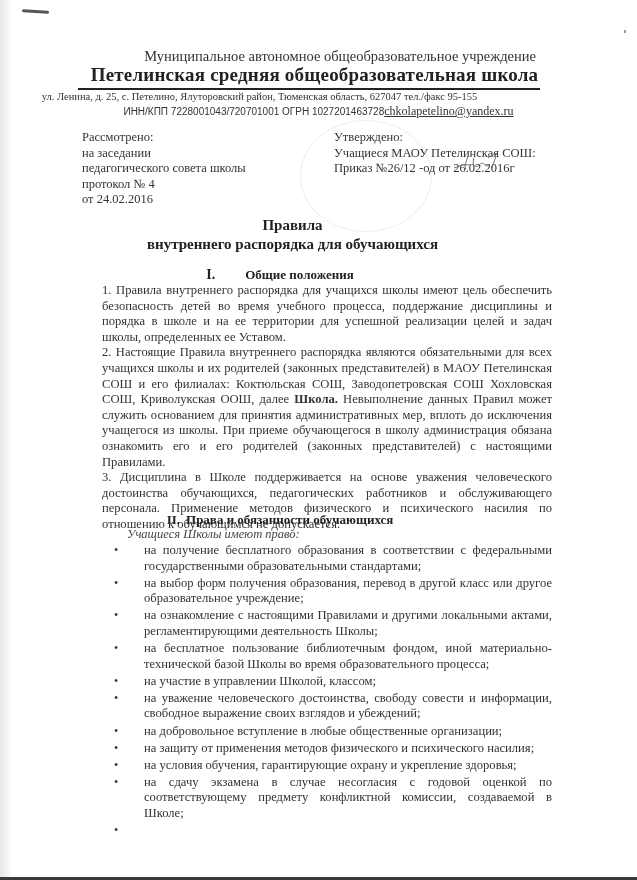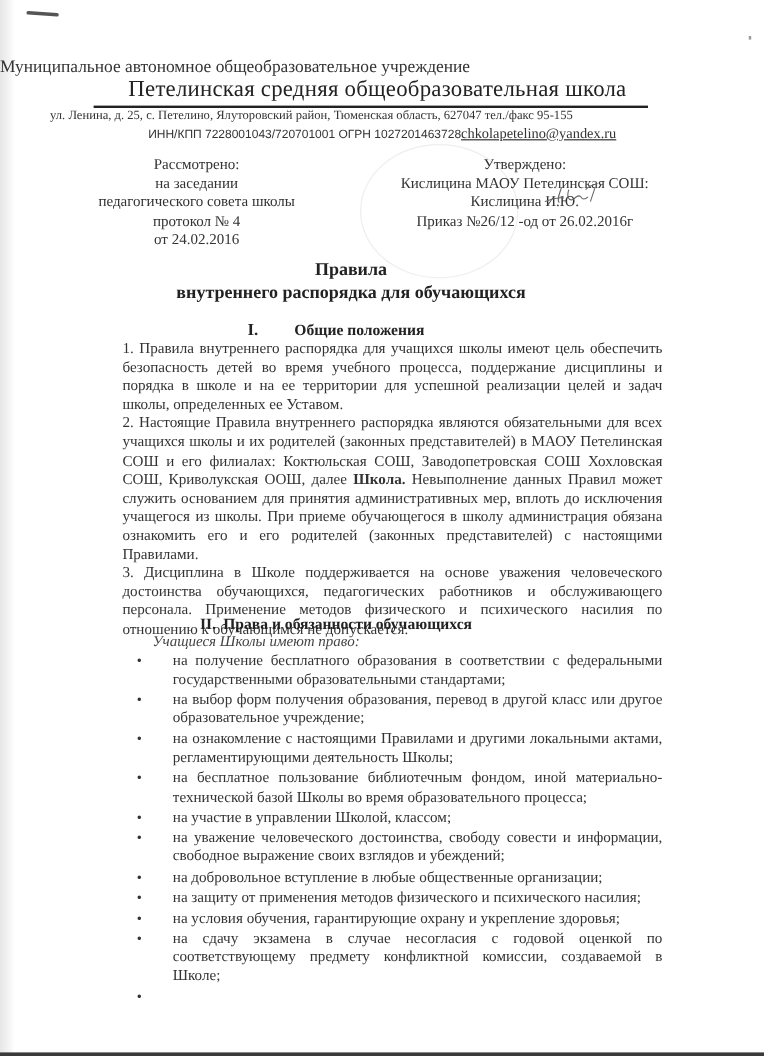--- a/index.html
+++ b/index.html
@@ -25,26 +25,26 @@
     }
     .scan-mark {
       position: absolute; left: 22px; top: 10px; width: 27px; height: 3px;
       background: #555; transform: rotate(4deg); border-radius: 2px;
     }
     .right-speck {
       position: absolute; left: 624px; top: 30px; width: 2px; height: 3px; background: #999;
     }
 
     .header-org {
-      position: absolute; top: 48px; left: 0; width: 536px; text-align: left;
+      position: absolute; top: 48px; left: 0; width: 536px; text-align: right;
       font-size: 14.5px; color: #333;
     }
     .header-school {
       position: absolute; top: 64px; left: 0; width: 629px; text-align: center;
-      font-size: 19px; font-weight: normal; color: #222;
+      font-size: 19px; font-weight: bold; color: #222;
       letter-spacing: 0.2px;
     }
     .header-rule {
       position: absolute; top: 88px; left: 78px; width: 462px; height: 1.5px; background: #222;
     }
     .header-address {
       position: absolute; top: 91px; left: 0; width: 519px; text-align: center;
       font-size: 10.5px; color: #333;
     }
     .header-ids {
@@ -56,21 +56,21 @@
       font-family: "Liberation Serif", "DejaVu Serif", serif;
       font-size: 12px; text-decoration: underline;
     }
 
     .approval-left {
       position: absolute; top: 130px; left: 82px; font-size: 12.5px; line-height: 15.5px; color: #333;
     }
     .approval-right {
       position: absolute; top: 130px; left: 334px; font-size: 12.5px; line-height: 15.5px; color: #333;
     }
-    .approval-left div, .approval-right div { white-space: nowrap; text-align: center; }
+    .approval-left div, .approval-right div { white-space: nowrap; }
     .signature {
       position: absolute; top: 152px; left: 452px; width: 48px; height: 20px;
     }
     .stamp {
       position: absolute; top: 120px; left: 300px; width: 130px; height: 110px;
       border: 1px solid rgba(160,160,160,0.18); border-radius: 50%;
     }
 
     .doc-title {
       position: absolute; top: 216px; left: 0; width: 585px; text-align: center;
@@ -123,22 +123,21 @@
 
 <div class="approval-left">
   <div>Рассмотрено:</div>
   <div>на заседании</div>
   <div>педагогического совета школы</div>
   <div>протокол № 4</div>
   <div>от 24.02.2016</div>
 </div>
 <div class="approval-right">
   <div>Утверждено:</div>
-  <div>Кислицина  МАОУ Петелинская СОШ:</div>
-  <div>Кислицина И.Ю.</div>
+  <div>Учащиеся  МАОУ Петелинская СОШ:</div>
   <div>Приказ №26/12 -од  от 26.02.2016г</div>
 </div>
 <svg class="signature" viewBox="0 0 48 20">
   <path d="M2 16 C8 14, 12 12, 18 13 M16 4 C14 10, 12 14, 14 17 M22 6 C20 12, 22 16, 26 14 C28 12, 30 10, 32 12 C33 14, 35 15, 38 12 M36 6 C38 4, 42 2, 46 1 M40 16 L44 4" stroke="#666" stroke-width="0.9" fill="none"></path>
 </svg>
 
 <div class="doc-title">
   <div>Правила</div>
   <div>внутреннего распорядка для обучающихся</div>
 </div>

